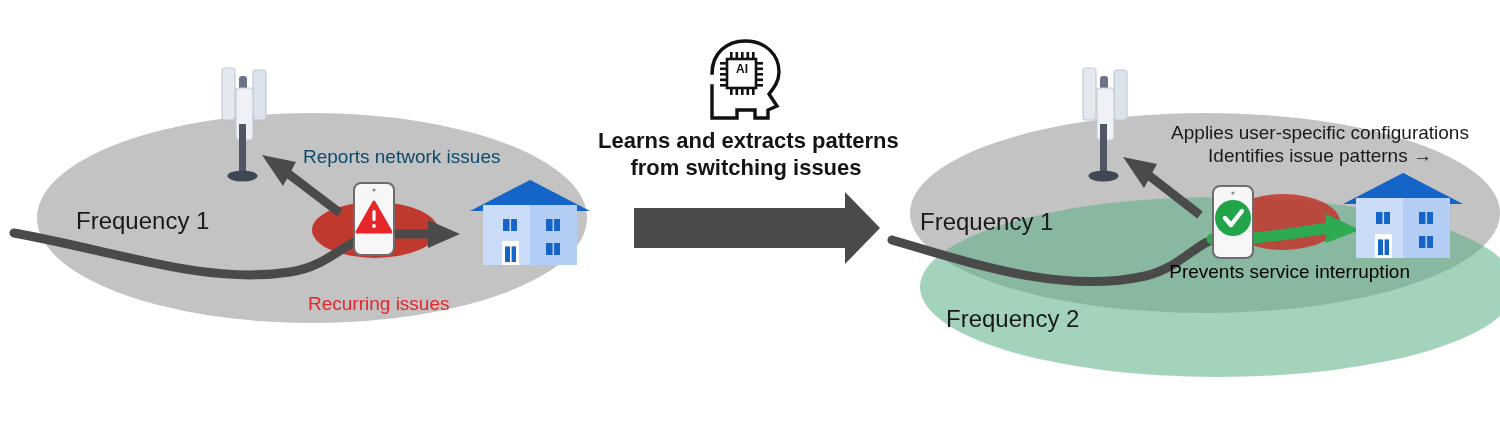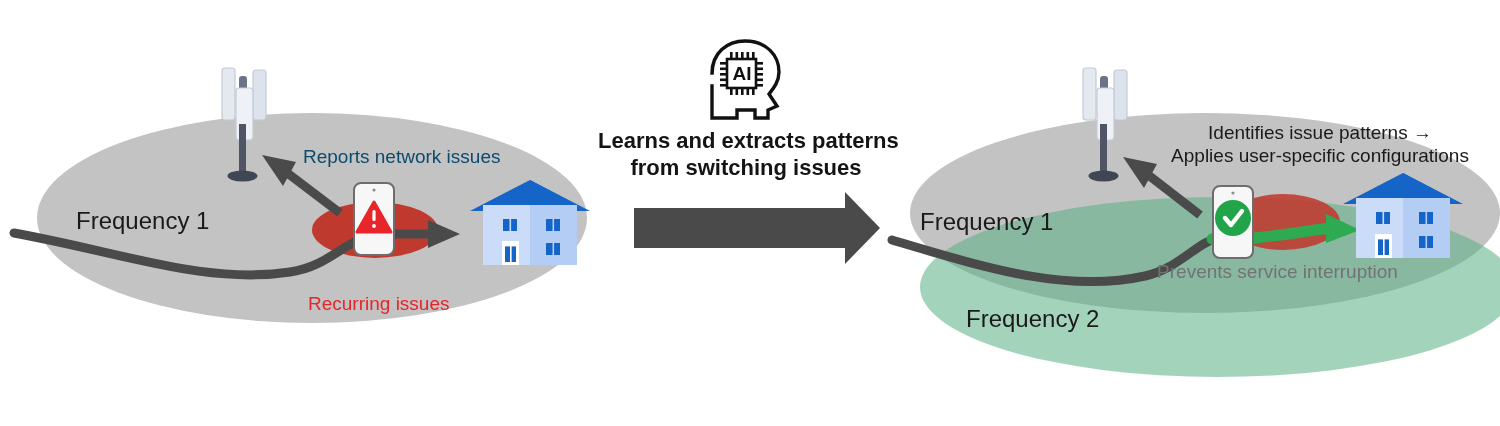--- a/index.html
+++ b/index.html
@@ -52,22 +52,22 @@
     color: #141414;
     text-align: center;
   }
   .label-right-top {
     font-size: 19px;
     color: #1a1a1a;
     text-align: center;
   }
   .label-right-bottom {
     font-size: 19px;
-    color: #737373;
-    text-align: center;
+    color: #000000;
+    text-align: right;
   }
 </style>
 </head>
 <body>
 
 <div id="stage">
 
   <svg class="layer" viewBox="0 0 1500 426">
     <defs>
       
@@ -223,28 +223,28 @@
 
   <div class="txt label-report" style="left:303px; top:145px;">Reports network issues</div>
 
   <div class="txt label-recurring" style="left:308px; top:266px;">Recurring issues</div>
 
   <div class="txt label-center txt-center" style="left:598px; top:128px; width:296px;font-weight:bold;">
     <div>Learns and extracts patterns</div>
     <div>from switching issues</div>
   </div>
 
-  <div class="txt" style="left:729px; top:62px; width:26px; text-align:center; font-size:19px; font-weight:600; color:#111111;">AI</div>
+  <div class="txt" style="left:729px; top:62px; width:26px; text-align:center; font-size:12px; font-weight:600; color:#111111;">AI</div>
 
   <div class="txt label-freq" style="left:920px; top:207px;">Frequency 1</div>
 
-  <div class="txt label-freq" style="left:966px; top:304px;">Frequency 2</div>
+  <div class="txt label-freq" style="left:946px; top:304px;">Frequency 2</div>
 
   <div class="txt label-right-top" style="left:1160px; top:121px; width:320px;">
+    <div>Applies user-specific configurations</div>
     <div>Identifies issue patterns →</div>
-    <div>Applies user-specific configurations</div>
   </div>
 
   <div class="txt label-right-bottom" style="left:1145px; top:260px; width:265px;">
     <div>Prevents service interruption</div>
   </div>
 
 </div>
 
 </body></html>

